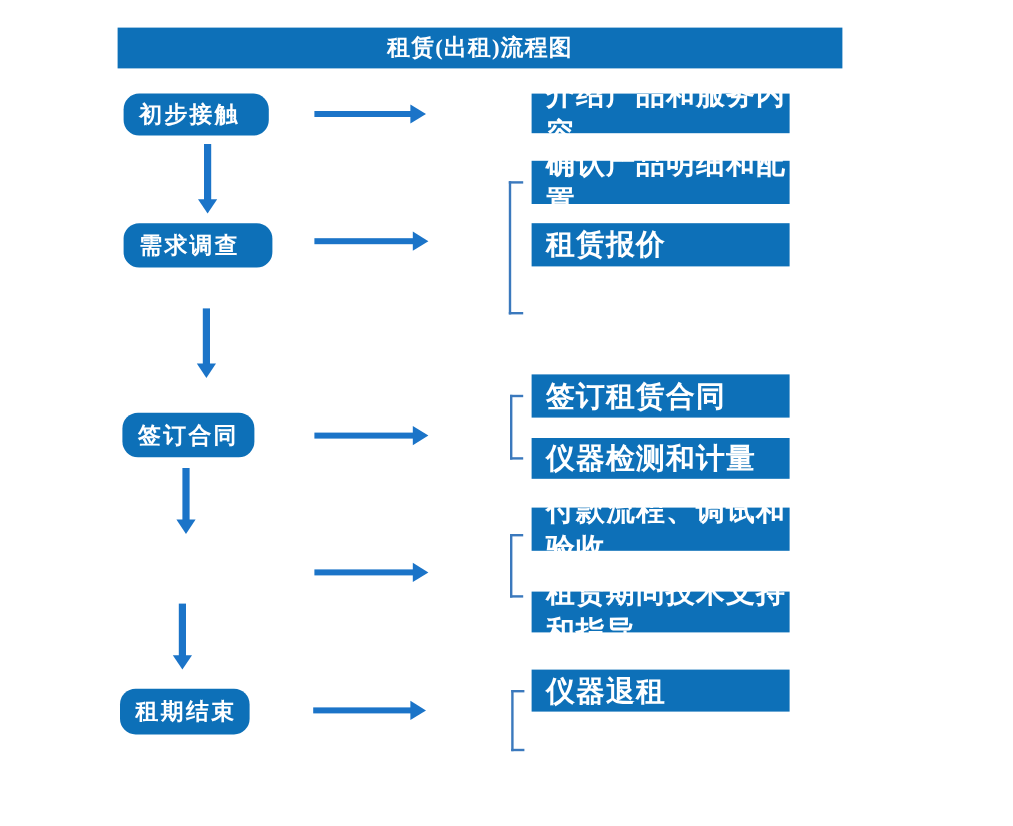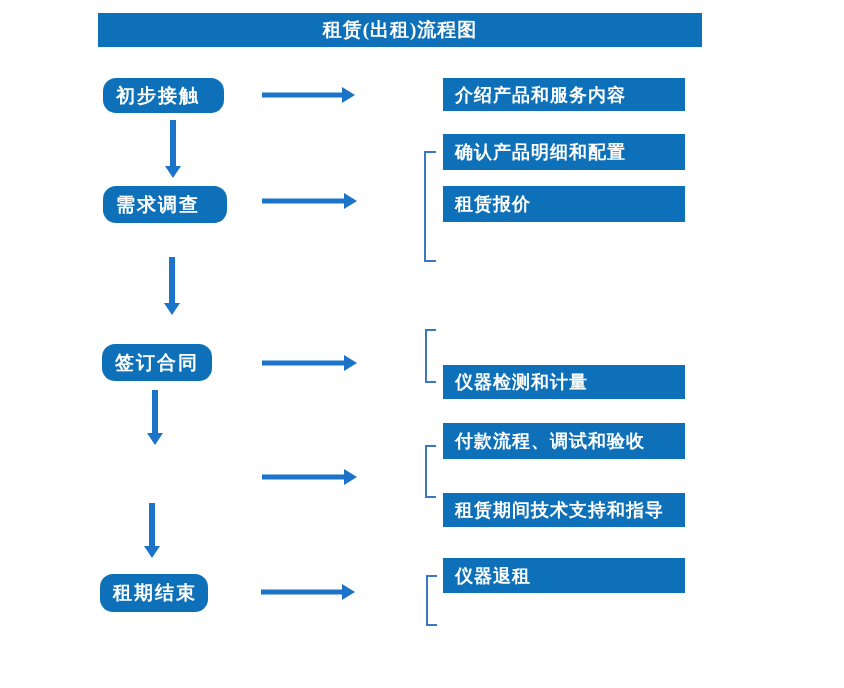--- a/index.html
+++ b/index.html
@@ -4,23 +4,23 @@
 <style>
   html,body{margin:0;padding:0;background:#ffffff;}
   .canvas{
     position:relative;width:844px;height:688px;background:#ffffff;overflow:hidden;
     font-family:"Liberation Serif",serif;
   }
   .bluebox{
     position:absolute;background:var(--box,#0d70b8);color:#ffffff;font-weight:bold;
     display:flex;align-items:center;box-sizing:border-box;
   }
-  .title-bar{left:98px;top:13px;width:604px;height:34px;justify-content:center;font-size:19px;letter-spacing:1px;}
+  .title-bar{left:98px;top:23px;width:604px;height:34px;justify-content:center;font-size:19px;letter-spacing:1px;}
   .leftbox{padding-left:13px;font-size:19px;letter-spacing:2px;border-radius:13px;}
-  .rightbox{padding-left:12px;font-size:18px;letter-spacing:1px;width:242px;left:443px;}
+  .rightbox{padding-left:12px;font-size:24px;letter-spacing:1px;width:215px;left:443px;}
 
   .step1{left:103px;top:78px;width:121px;height:35px;}
   .step2{left:103px;top:186px;width:124px;height:37px;}
   .step3{left:102px;top:344px;width:110px;height:37px;}
   .step4{left:101px;top:457px;width:109px;height:37px;}
   .step5{left:100px;top:574px;width:108px;height:38px;}
 
   .det1{top:78px;height:33px;}
   .det2{top:134px;height:36px;}
   .det3{top:186px;height:36px;}
@@ -114,18 +114,19 @@
     </div>
 
   <div class="bracket bA"></div>
   <div class="bracket bB"></div>
   <div class="bracket bC"></div>
   <div class="bracket bD"></div>
 
   <div class="bluebox rightbox det1">介绍产品和服务内容</div>
   <div class="bluebox rightbox det2">确认产品明细和配置</div>
   <div class="bluebox rightbox det3">租赁报价</div>
+  <div class="bluebox rightbox det5">签订租赁合同</div>
   <div class="bluebox rightbox det6">仪器检测和计量</div>
   <div class="bluebox rightbox det7">付款流程、调试和验收</div>
   <div class="bluebox rightbox det8">租赁期间技术支持和指导</div>
   <div class="bluebox rightbox det9">仪器退租</div>
 
 </div>
 
 </body></html>

